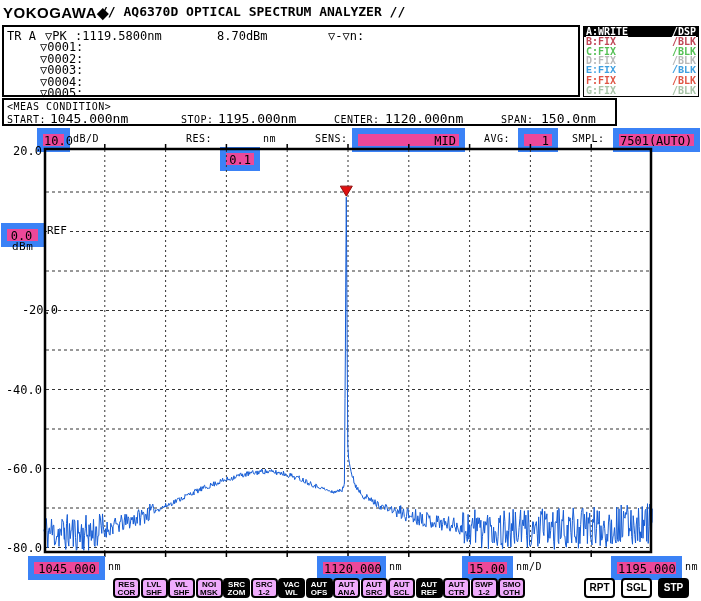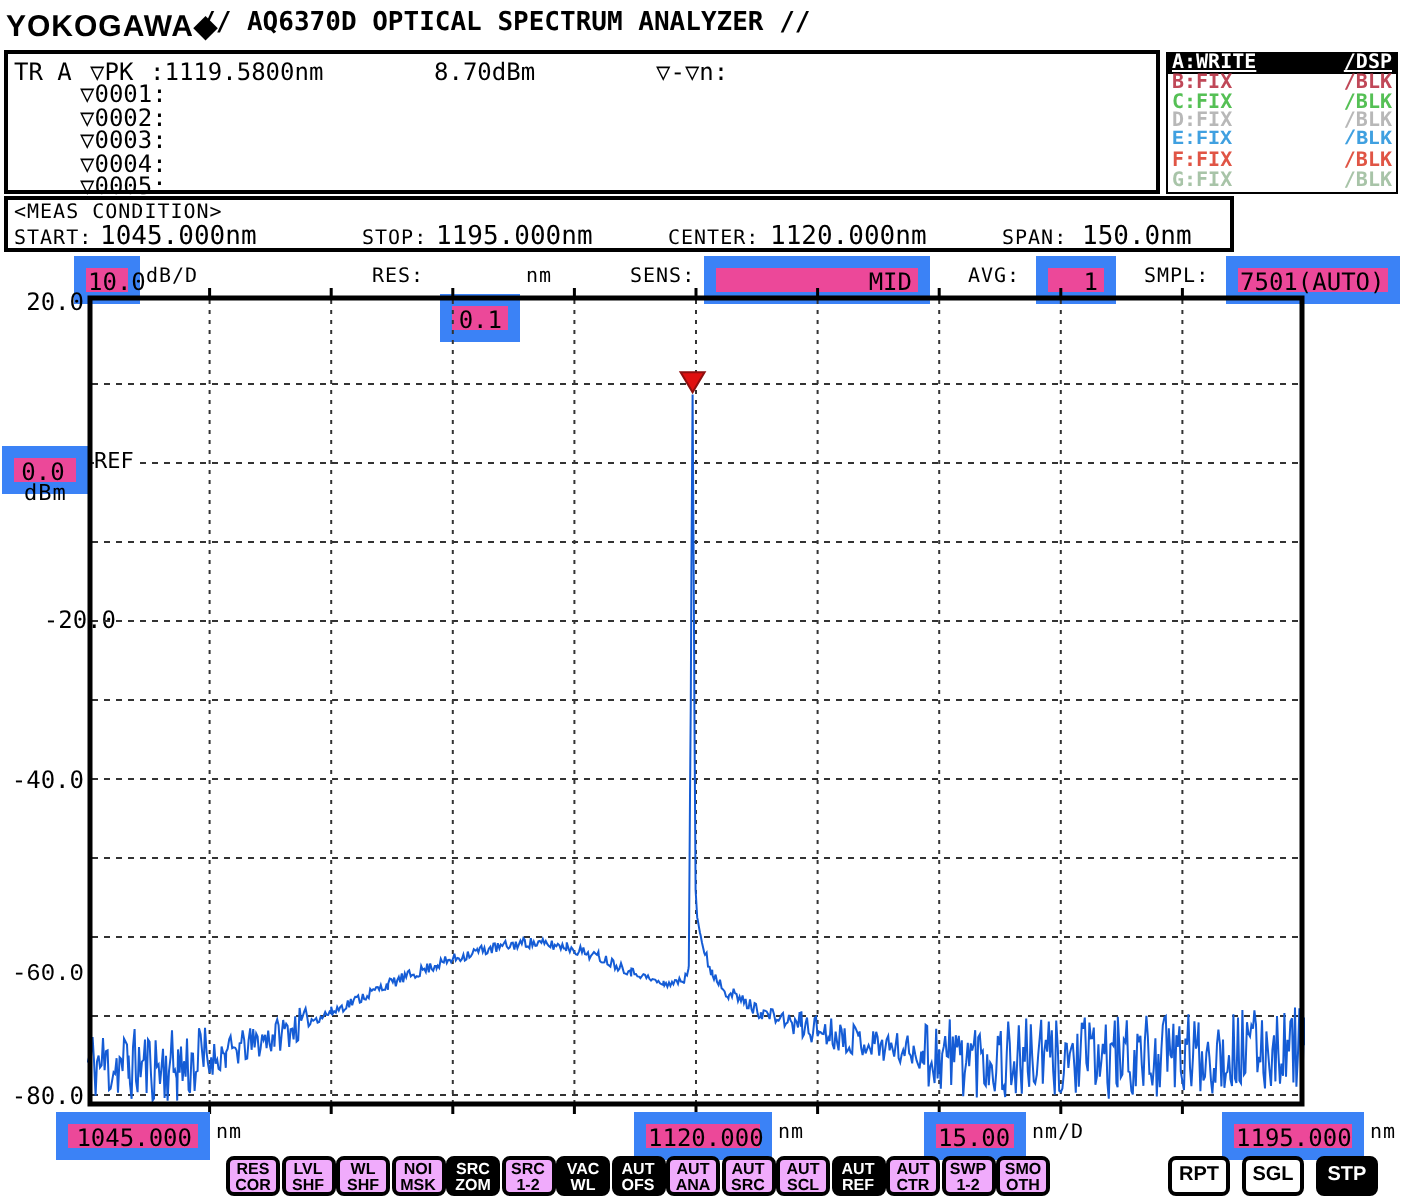--- a/index.html
+++ b/index.html
@@ -88,21 +88,21 @@
   <div class="abs lbl" style="left:484px;top:7px;">AVG:</div>
   <div class="abs vbox" style="left:518px;top:1px;width:40px;">1</div>
   <div class="abs lbl" style="left:572px;top:7px;">SMPL:</div>
   <div class="abs vbox" style="left:613px;top:1px;width:87px;">7501(AUTO)</div>
 </div>
 
 <div class="abs" id="y-axis-labels" style="left:0;top:0;">
     <div class="abs ylab" style="left: 0px; top: 145px;">20.0</div>
     <div class="abs ylab" style="left: 16px; top: 304px;">-20.0</div>
     <div class="abs ylab" style="left: 0px; top: 384px;">-40.0</div>
-    <div class="abs ylab" style="left: 0px; top: 481px; font-family: Liberation Mono, monospace;">-60.0</div>
+    <div class="abs ylab" style="left: 0px; top: 463px;">-60.0</div>
     <div class="abs ylab" style="left: 0px; top: 542px;">-80.0</div>
   </div>
 <div class="abs vbox" style="left:1px;top:223px;width:43px;text-align:center;">0.0</div>
 <div class="abs lbl" style="left:12px;top:242px;font-size:11px;">dBm</div>
 <div class="abs" style="left:47px;top:225px;font-size:11px;line-height:11px;background:#fff;z-index:5;white-space:pre;">REF</div>
 
 <div class="abs" id="plot-wrap">
   <svg id="spectrum-svg" width="608" height="405" viewBox="0 0 608 405">
       <line x1="60.8" y1="2" x2="60.8" y2="403" stroke="#333" stroke-width="1" stroke-dasharray="2,3"></line>
       <line x1="60.8" y1="-4" x2="60.8" y2="0" stroke="#000" stroke-width="1.5"></line>

